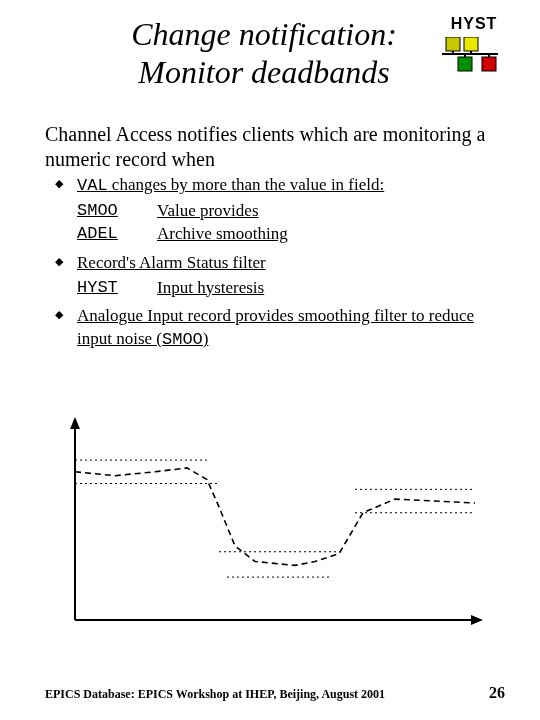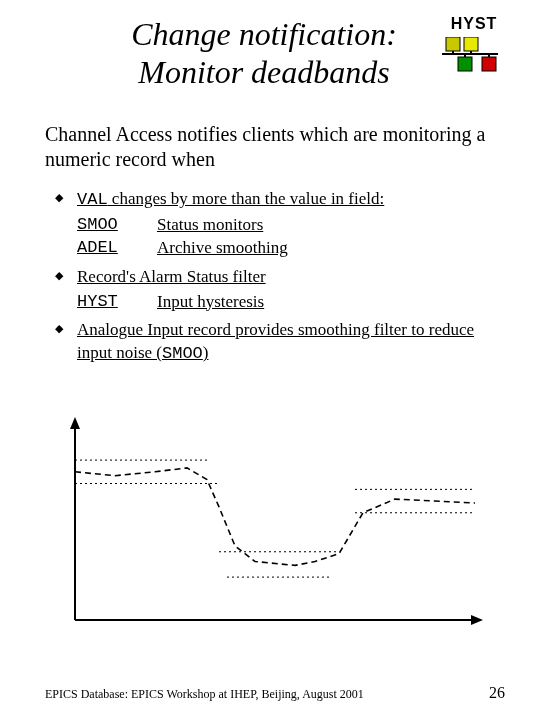--- a/index.html
+++ b/index.html
@@ -37,21 +37,21 @@
     letter-spacing: 1px;
     margin-bottom: 4px;
   }
   .epics-svg { display: block; }
   .body {
     padding: 30px 35px 0 45px;
   }
   .intro {
     font-size: 20px;
     line-height: 1.25;
-    margin-bottom: 16px;
+    margin-bottom: 2px;
   }
   .bullets { list-style: none; padding-left: 10px; text-decoration: underline; }
   .bullets > li {
     position: relative;
     padding-left: 22px;
     font-size: 17px;
     line-height: 1.35;
     margin-bottom: 6px;
   }
   .bullets > li::before {
@@ -78,20 +78,21 @@
   .footer {
     position: absolute;
     bottom: 18px;
     left: 0;
     width: 100%;
     padding: 0 35px 0 45px;
     display: flex;
     justify-content: space-between;
     align-items: baseline;
     font-size: 12px;
+    font-weight: bold;
   }
   .page-num { font-size: 16px; }
 </style>
 </head>
 <body>
 
 <div class="header">
   <div class="title">
     <span>Change notification:</span><br>
     <span>Monitor deadbands</span>
@@ -113,21 +114,21 @@
 </div>
 
 <div class="body">
   <p class="intro">Channel Access notifies clients which are monitoring a numeric record when</p>
   <ul class="bullets">
     <li>
       <span class="mono">VAL</span><span> changes by more than the value in field:</span>
       <div class="deflist">
         <div class="defrow">
           <div class="defterm">SMOO</div>
-          <div class="defdesc">Status monitors</div>
+          <div class="defdesc">Value provides</div>
         </div>
         <div class="defrow">
           <div class="defterm">ADEL</div>
           <div class="defdesc">Archive smoothing</div>
         </div>
       </div>
     </li>
     <li>
       <span>Record's Alarm Status filter</span>
       <div class="deflist">

